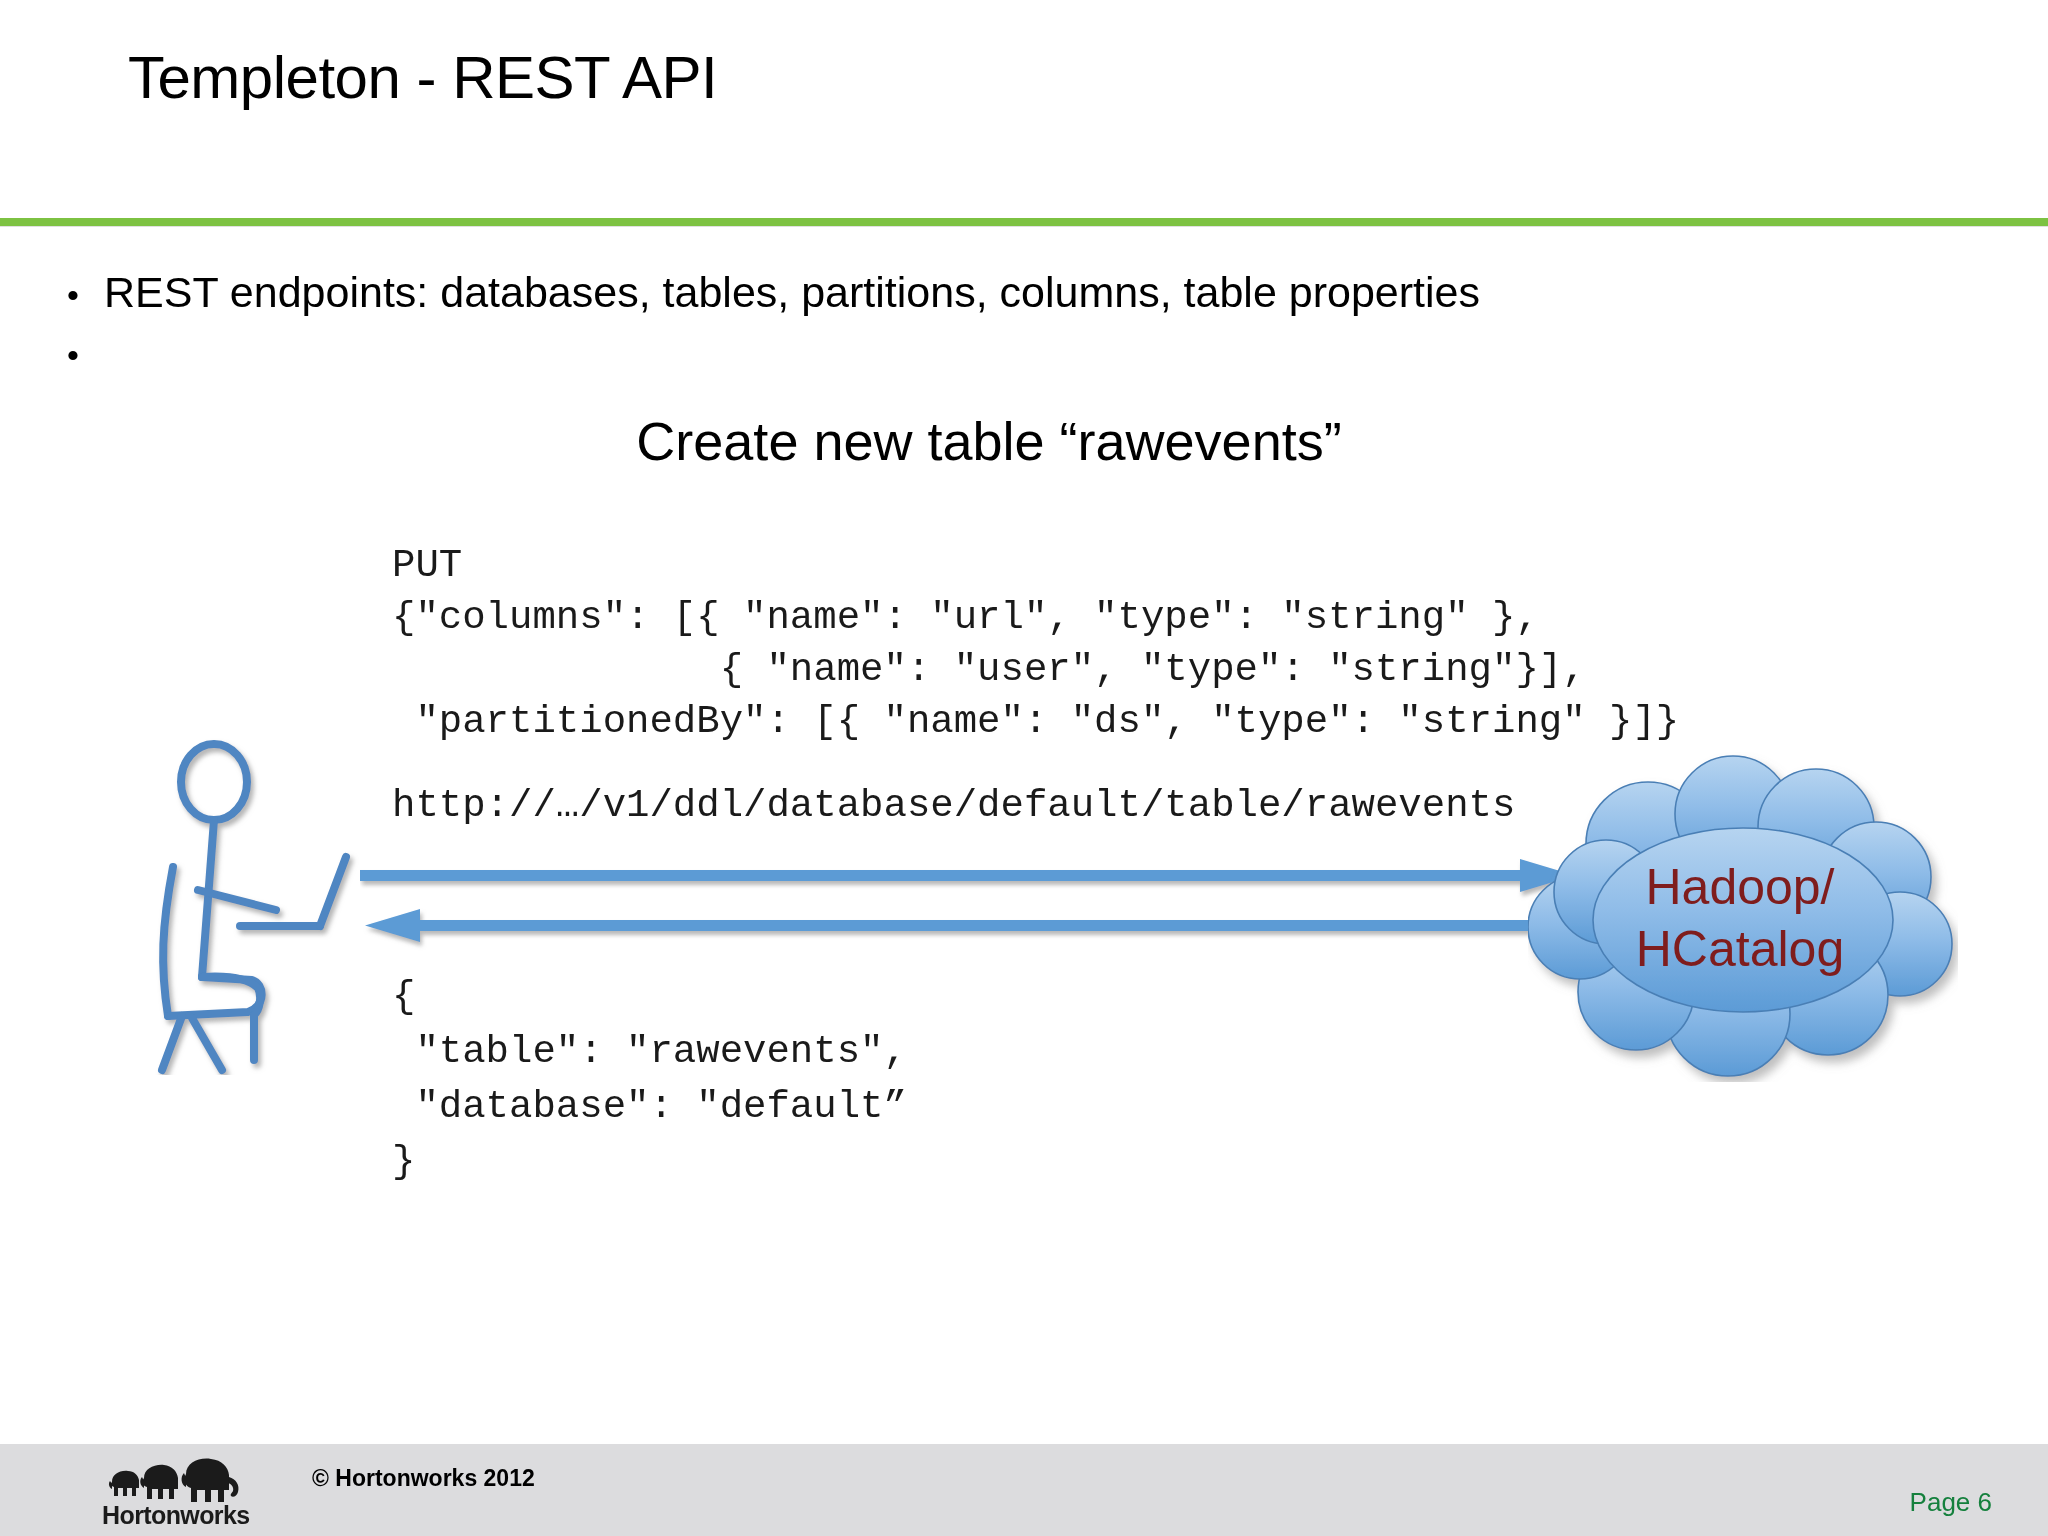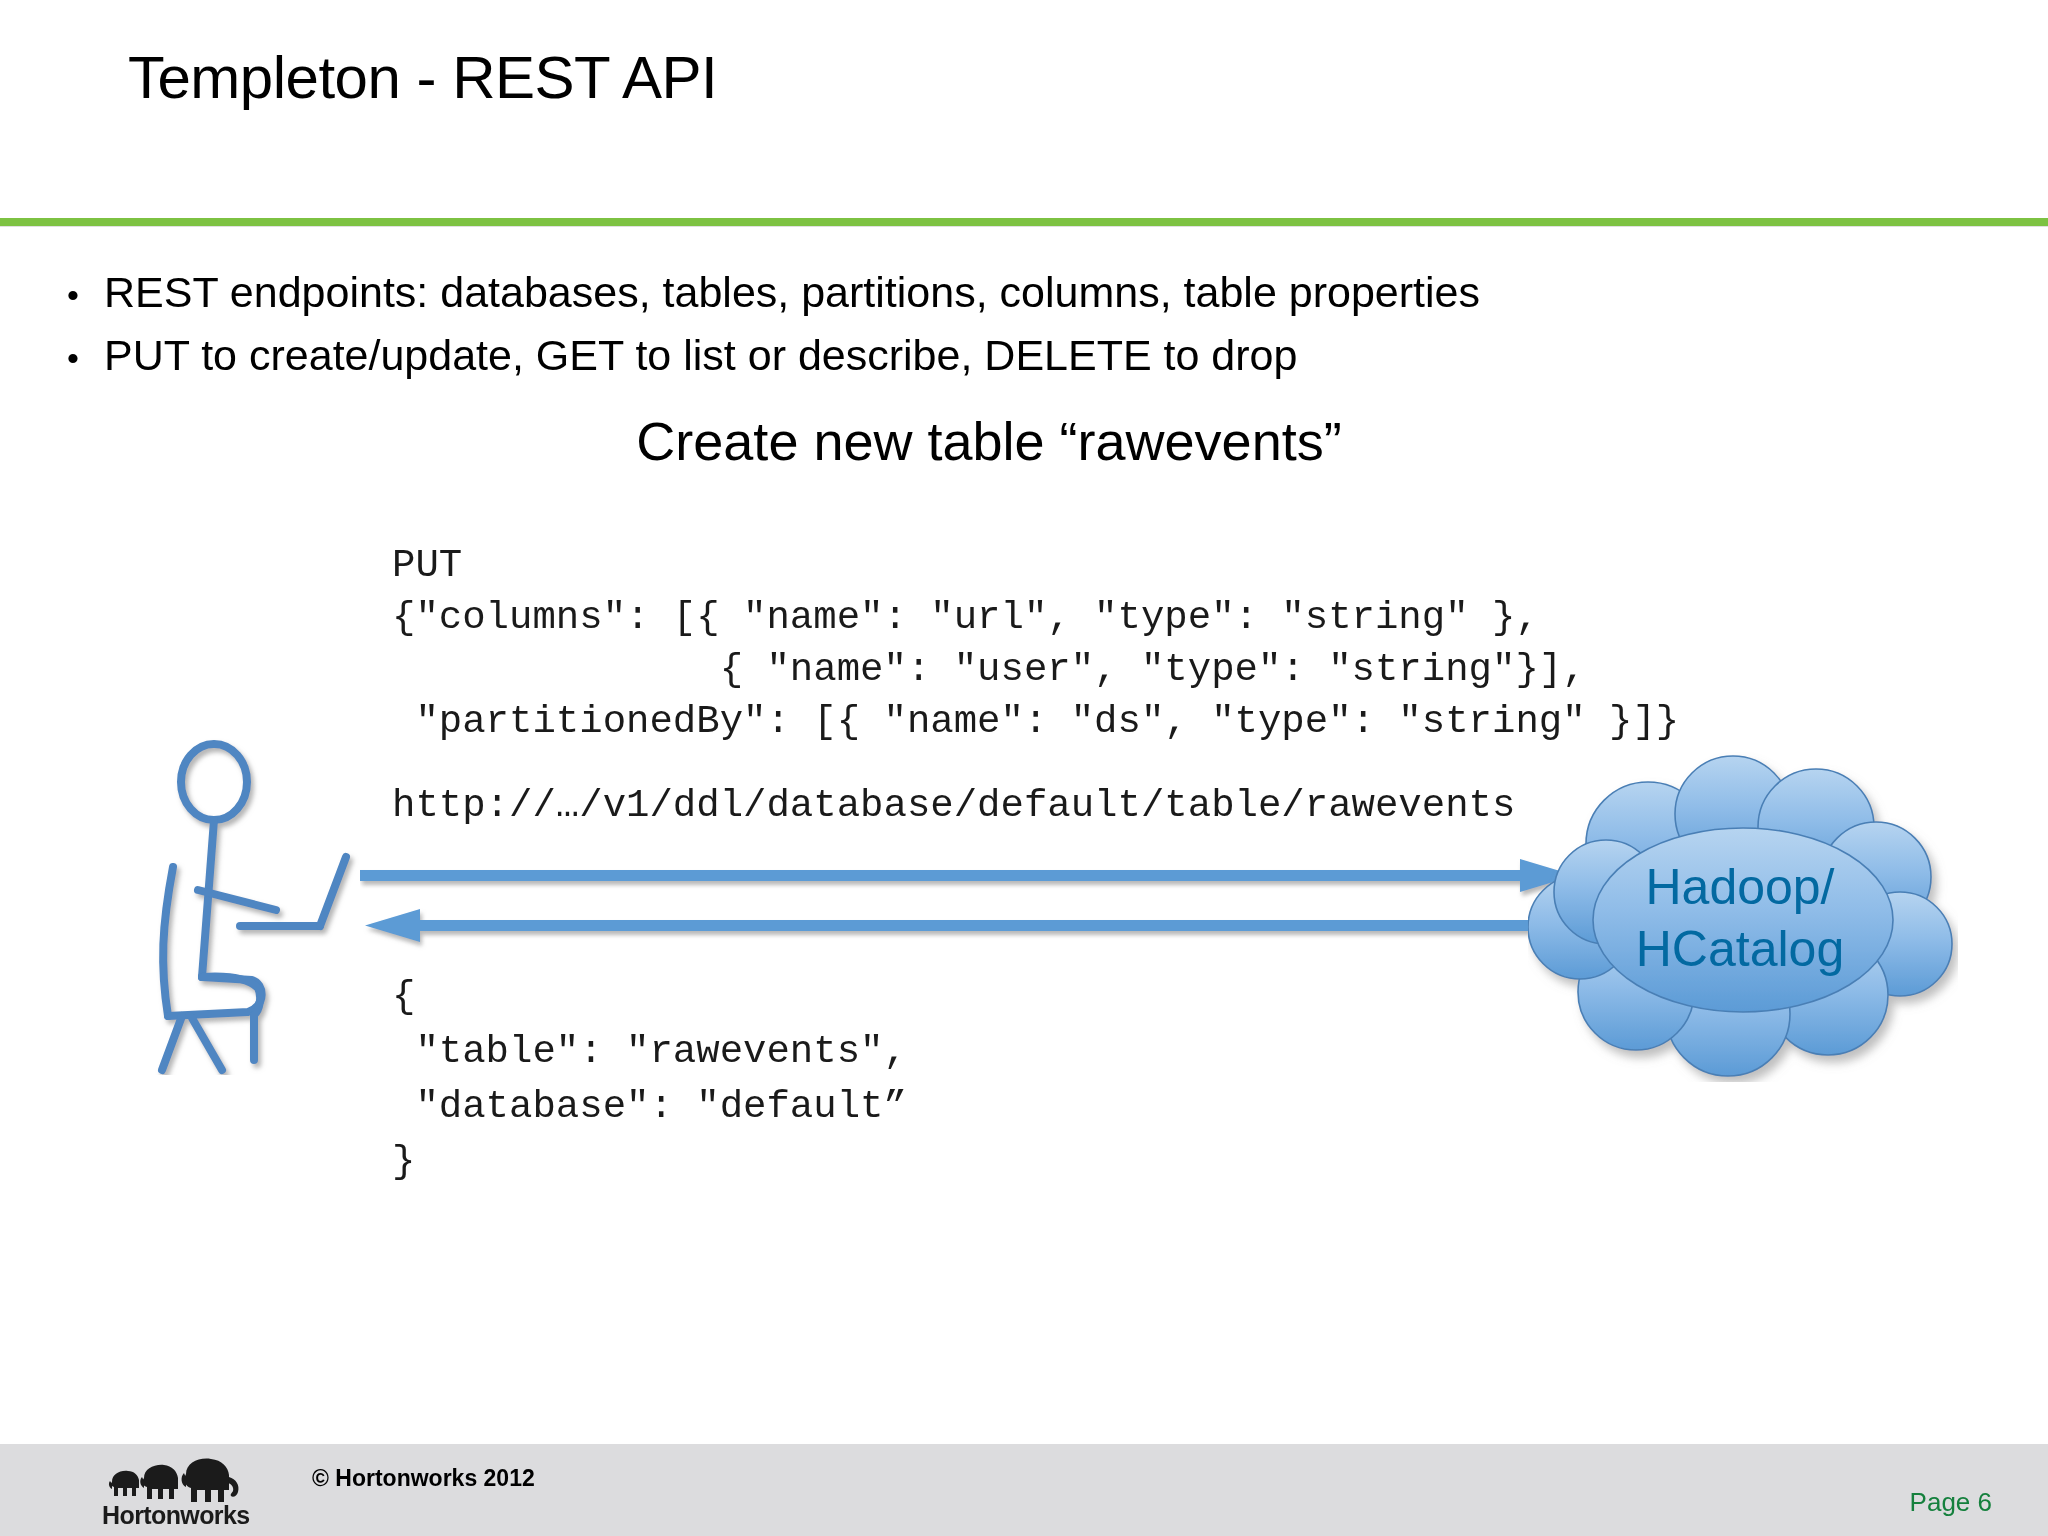--- a/index.html
+++ b/index.html
@@ -123,21 +123,21 @@
     top: 752px;
     width: 430px;
     height: 330px;
   }
   #cloud-label {
     position: absolute;
     left: 1560px;
     top: 856px;
     width: 360px;
     text-align: center;
-    color: #0369a1;
+    color: #7f1d1d;
     font-size: 50px;
     line-height: 62px;
     white-space: pre-line;
     pointer-events: none;
   }
 
   
   #footer-bar {
     position: absolute;
     left: 0;
@@ -178,21 +178,20 @@
 
 <div id="title-divider"></div>
 
 <div id="bullet-list">
   <div class="bullet-row">
     <span class="bullet-marker">•</span>
     <span class="bullet-text">REST endpoints: databases, tables, partitions, columns, table properties</span>
   </div>
   <div class="bullet-row">
     <span class="bullet-marker">•</span>
-    <span class="bullet-text">PUT to create/update, GET to list or describe, DELETE to drop</span>
   </div>
 </div>
 
 <div id="diagram-caption">
   <span>Create new table “rawevents”</span>
 </div>
 
 <div class="codeblock" id="request-code">PUT
 {"columns": [{ "name": "url", "type": "string" },
               { "name": "user", "type": "string"}],

